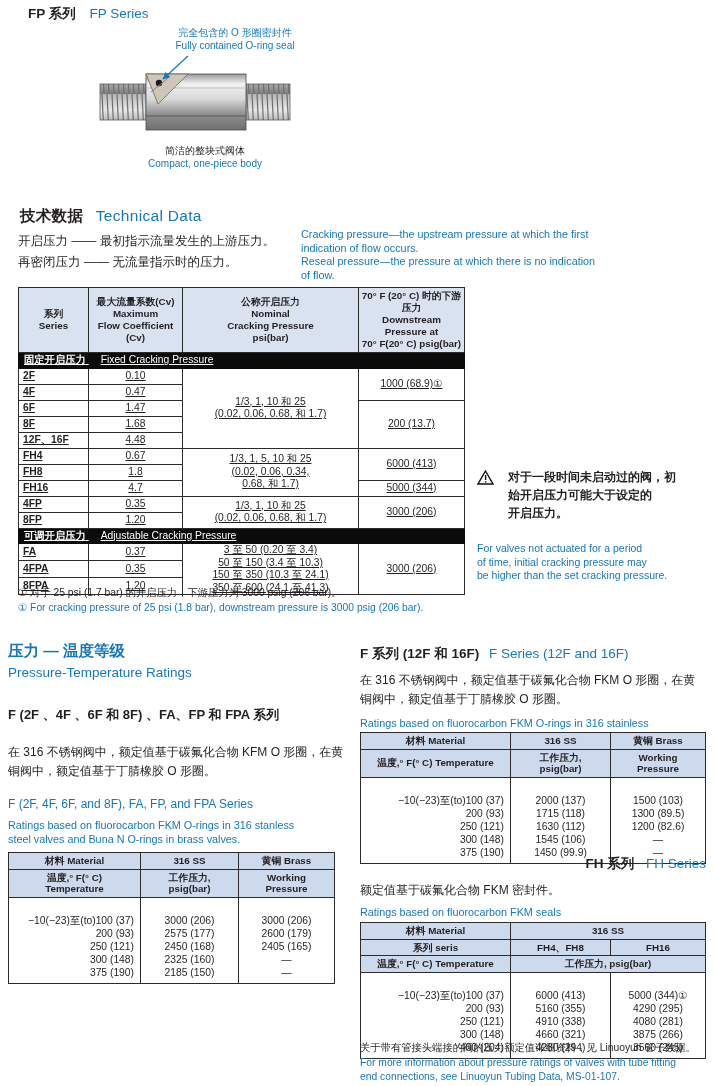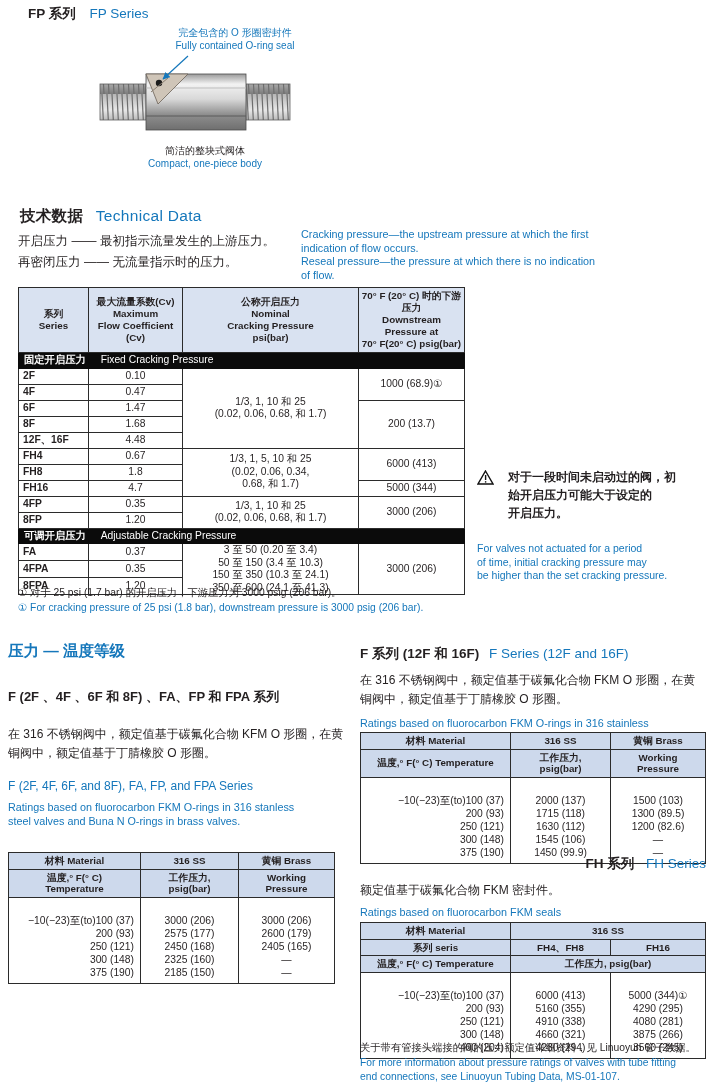--- a/index.html
+++ b/index.html
@@ -14,21 +14,21 @@
   .sec-heading { font-size:15.5px; letter-spacing:0.3px; }
 
   .callout { font-size:10px; line-height:13px; text-align:center; }
 
   .intro-zh { font-size:12.5px; line-height:21px; }
   .intro-en { font-size:10.8px; line-height:13.5px; }
 
   table { border-collapse:collapse; table-layout:fixed; }
   .main-table { width:446px; font-size:10.3px; }
   .main-table th { background:#d9e2f1; border:1px solid #2b2b2b; font-weight:bold; font-size:9.8px; line-height:12px; padding:2px 1px; text-align:center; vertical-align:middle; }
-  .main-table td { border:1px solid #2b2b2b; padding:0 3px; vertical-align:middle; line-height:12.5px; }
+  .main-table td { border:1px solid #2b2b2b; padding:0 3px; vertical-align:middle; line-height:12.5px;text-decoration:underline; }
   .main-table tbody tr { height:16px; }
   .main-table tr.band { height:15px; }
   .main-table tr.band td { background:#0b0b0b; color:#fff; border-color:#0b0b0b; padding:1px 5px; }
   .band-zh { font-weight:bold; }
   .band-en { margin-left:12px; }
   td.series { font-weight:bold; padding-left:4px; }
   td.num { text-align:center; }
 
   .small-table { border:1px solid #2b2b2b; font-size:10.3px; }
   .small-table th { background:#cdd9ec; border:1px solid #2b2b2b; font-weight:bold; font-size:9.8px; padding:2px 12px; text-align:center; line-height:11.5px; }
@@ -229,20 +229,21 @@
     <div class="warn-en pre blue" style="margin-top:20px;">For valves not actuated for a period
 of time, initial cracking pressure may
 be higher than the set cracking pressure.</div>
   </div>
 
   <div class="abs foot" style="left:18px; top:586px;">① 对于 25 psi (1.7 bar) 的开启压力，下游压力为 3000 psig (206 bar)。</div>
   <div class="abs foot blue" style="left:18px; top:601px;">① For cracking pressure of 25 psi (1.8 bar), downstream pressure is 3000 psig (206 bar).</div>
 
   <div class="abs" style="left:8px; top:641px; width:338px;">
     <div class="blue bold" style="font-size:15.5px;">压力 — 温度等级</div>
+    <div class="blue" style="font-size:13.5px; margin-top:3px;">Pressure-Temperature Ratings</div>
     <div class="bold" style="font-size:13px; margin-top:26px;">F (2F 、4F 、6F 和 8F) 、FA、FP 和 FPA 系列</div>
     <div class="body-zh pre" style="margin-top:19px;">在 316 不锈钢阀中，额定值基于碳氟化合物 KFM O 形圈，在黄
 铜阀中，额定值基于丁腈橡胶 O 形圈。</div>
     <div class="blue" style="font-size:12px; margin-top:16px;">F (2F, 4F, 6F, and 8F), FA, FP, and FPA Series</div>
     <div class="body-en pre blue" style="margin-top:8px;">Ratings based on fluorocarbon FKM O-rings in 316 stanless
 steel valves and Buna N O-rings in brass valves.</div>
   </div>
 
   <table class="small-table abs" style="left:8px; top:852px;">
     <colgroup>

